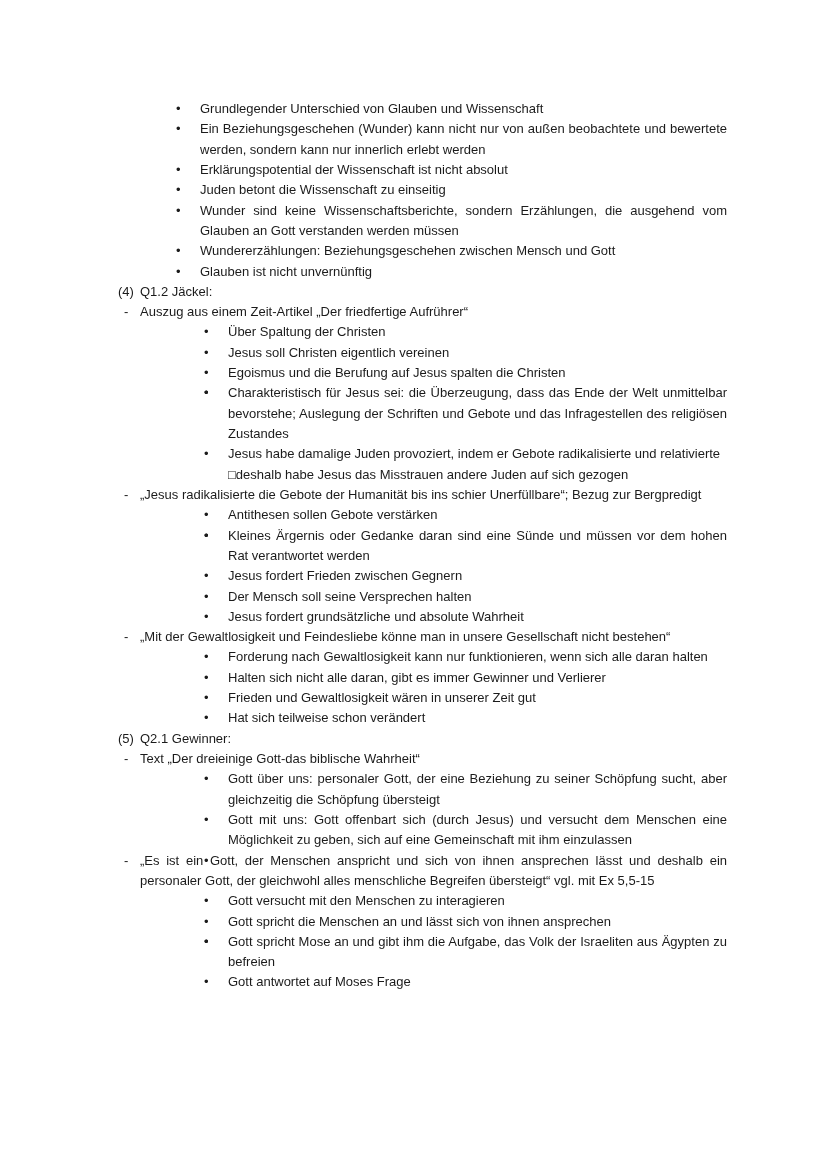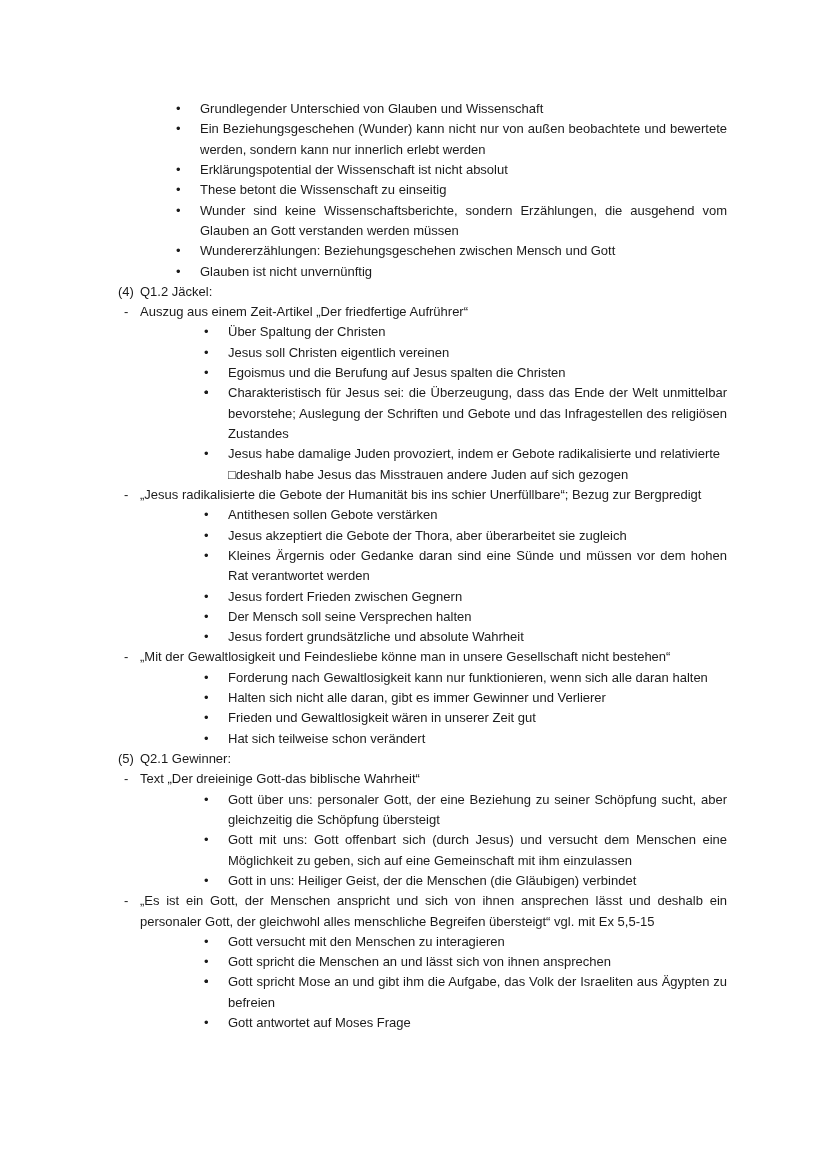--- a/index.html
+++ b/index.html
@@ -43,50 +43,50 @@
   .lp { padding-left: 110px; }
 </style>
 </head>
 <body>
 
 <div class="page">
   <div class="content">
       <div class="li la"><span class="mk">•</span><span>Grundlegender Unterschied von Glauben und Wissenschaft</span></div>
       <div class="li la"><span class="mk">•</span><span>Ein Beziehungsgeschehen (Wunder) kann nicht nur von außen beobachtete und bewertete werden, sondern kann nur innerlich erlebt werden</span></div>
       <div class="li la"><span class="mk">•</span><span>Erklärungspotential der Wissenschaft ist nicht absolut</span></div>
-      <div class="li la"><span class="mk">•</span><span>These betont die Wissenschaft zu einseitig</span></div>
+      <div class="li la"><span class="mk">•</span><span>Juden betont die Wissenschaft zu einseitig</span></div>
       <div class="li la"><span class="mk">•</span><span>Wunder sind keine Wissenschaftsberichte, sondern Erzählungen, die ausgehend vom Glauben an Gott verstanden werden müssen</span></div>
       <div class="li la"><span class="mk">•</span><span>Wundererzählungen: Beziehungsgeschehen zwischen Mensch und Gott</span></div>
       <div class="li la"><span class="mk">•</span><span>Glauben ist nicht unvernünftig</span></div>
       <div class="li ln"><span class="mk">(4)</span><span>Q1.2 Jäckel:</span></div>
       <div class="li ld"><span class="mk">-</span><span>Auszug aus einem Zeit-Artikel „Der friedfertige Aufrührer“</span></div>
       <div class="li lb"><span class="mk">•</span><span>Über Spaltung der Christen</span></div>
       <div class="li lb"><span class="mk">•</span><span>Jesus soll Christen eigentlich vereinen</span></div>
       <div class="li lb"><span class="mk">•</span><span>Egoismus und die Berufung auf Jesus spalten die Christen</span></div>
       <div class="li lb"><span class="mk">•</span></div>
       <div class="li lb"><span class="mk">•</span><span>Charakteristisch für Jesus sei: die Überzeugung, dass das Ende der Welt unmittelbar bevorstehe; Auslegung der Schriften und Gebote und das Infragestellen des religiösen Zustandes</span></div>
       <div class="li lb"><span class="mk">•</span><span>Jesus habe damalige Juden provoziert, indem er Gebote radikalisierte und relativierte</span></div>
       <div class="li lp"><span>□deshalb habe Jesus das Misstrauen andere Juden auf sich gezogen</span></div>
       <div class="li ld"><span class="mk">-</span><span>„Jesus radikalisierte die Gebote der Humanität bis ins schier Unerfüllbare“; Bezug zur Bergpredigt</span></div>
       <div class="li lb"><span class="mk">•</span><span>Antithesen sollen Gebote verstärken</span></div>
-      <div class="li lb"><span class="mk">•</span><span>Jesus akzeptiert die Gebote der Thora, aber überarbeitet sie zugleich</span></div>
+      <div class="li lb"><span class="mk">•</span></div>
       <div class="li lb"><span class="mk">•</span><span>Kleines Ärgernis oder Gedanke daran sind eine Sünde und müssen vor dem hohen Rat verantwortet werden</span></div>
       <div class="li lb"><span class="mk">•</span><span>Jesus fordert Frieden zwischen Gegnern</span></div>
       <div class="li lb"><span class="mk">•</span><span>Der Mensch soll seine Versprechen halten</span></div>
       <div class="li lb"><span class="mk">•</span><span>Jesus fordert grundsätzliche und absolute Wahrheit</span></div>
       <div class="li ld"><span class="mk">-</span><span>„Mit der Gewaltlosigkeit und Feindesliebe könne man in unsere Gesellschaft nicht bestehen“</span></div>
       <div class="li lb"><span class="mk">•</span><span>Forderung nach Gewaltlosigkeit kann nur funktionieren, wenn sich alle daran halten</span></div>
       <div class="li lb"><span class="mk">•</span><span>Halten sich nicht alle daran, gibt es immer Gewinner und Verlierer</span></div>
       <div class="li lb"><span class="mk">•</span><span>Frieden und Gewaltlosigkeit wären in unserer Zeit gut</span></div>
       <div class="li lb"><span class="mk">•</span><span>Hat sich teilweise schon verändert</span></div>
       <div class="li ln"><span class="mk">(5)</span><span>Q2.1 Gewinner:</span></div>
       <div class="li ld"><span class="mk">-</span><span>Text „Der dreieinige Gott-das biblische Wahrheit“</span></div>
       <div class="li lb"><span class="mk">•</span><span>Gott über uns: personaler Gott, der eine Beziehung zu seiner Schöpfung sucht, aber gleichzeitig die Schöpfung übersteigt</span></div>
       <div class="li lb"><span class="mk">•</span><span>Gott mit uns: Gott offenbart sich (durch Jesus) und versucht dem Menschen eine Möglichkeit zu geben, sich auf eine Gemeinschaft mit ihm einzulassen</span></div>
-      <div class="li lb"><span class="mk">•</span><span>Gott in uns: Heiliger Geist, der die Menschen (die Gläubigen) verbindet</span></div>
+      <div class="li lb"><span class="mk">•</span></div>
       <div class="li ld"><span class="mk">-</span><span>„Es ist ein Gott, der Menschen anspricht und sich von ihnen ansprechen lässt und deshalb ein personaler Gott, der gleichwohl alles menschliche Begreifen übersteigt“ vgl. mit Ex 5,5-15</span></div>
       <div class="li lb"><span class="mk">•</span><span>Gott versucht mit den Menschen zu interagieren</span></div>
       <div class="li lb"><span class="mk">•</span><span>Gott spricht die Menschen an und lässt sich von ihnen ansprechen</span></div>
       <div class="li lb"><span class="mk">•</span></div>
       <div class="li lb"><span class="mk">•</span><span>Gott spricht Mose an und gibt ihm die Aufgabe, das Volk der Israeliten aus Ägypten zu befreien</span></div>
       <div class="li lb"><span class="mk">•</span><span>Gott antwortet auf Moses Frage</span></div>
     </div>
 </div>
 
 </body></html>

